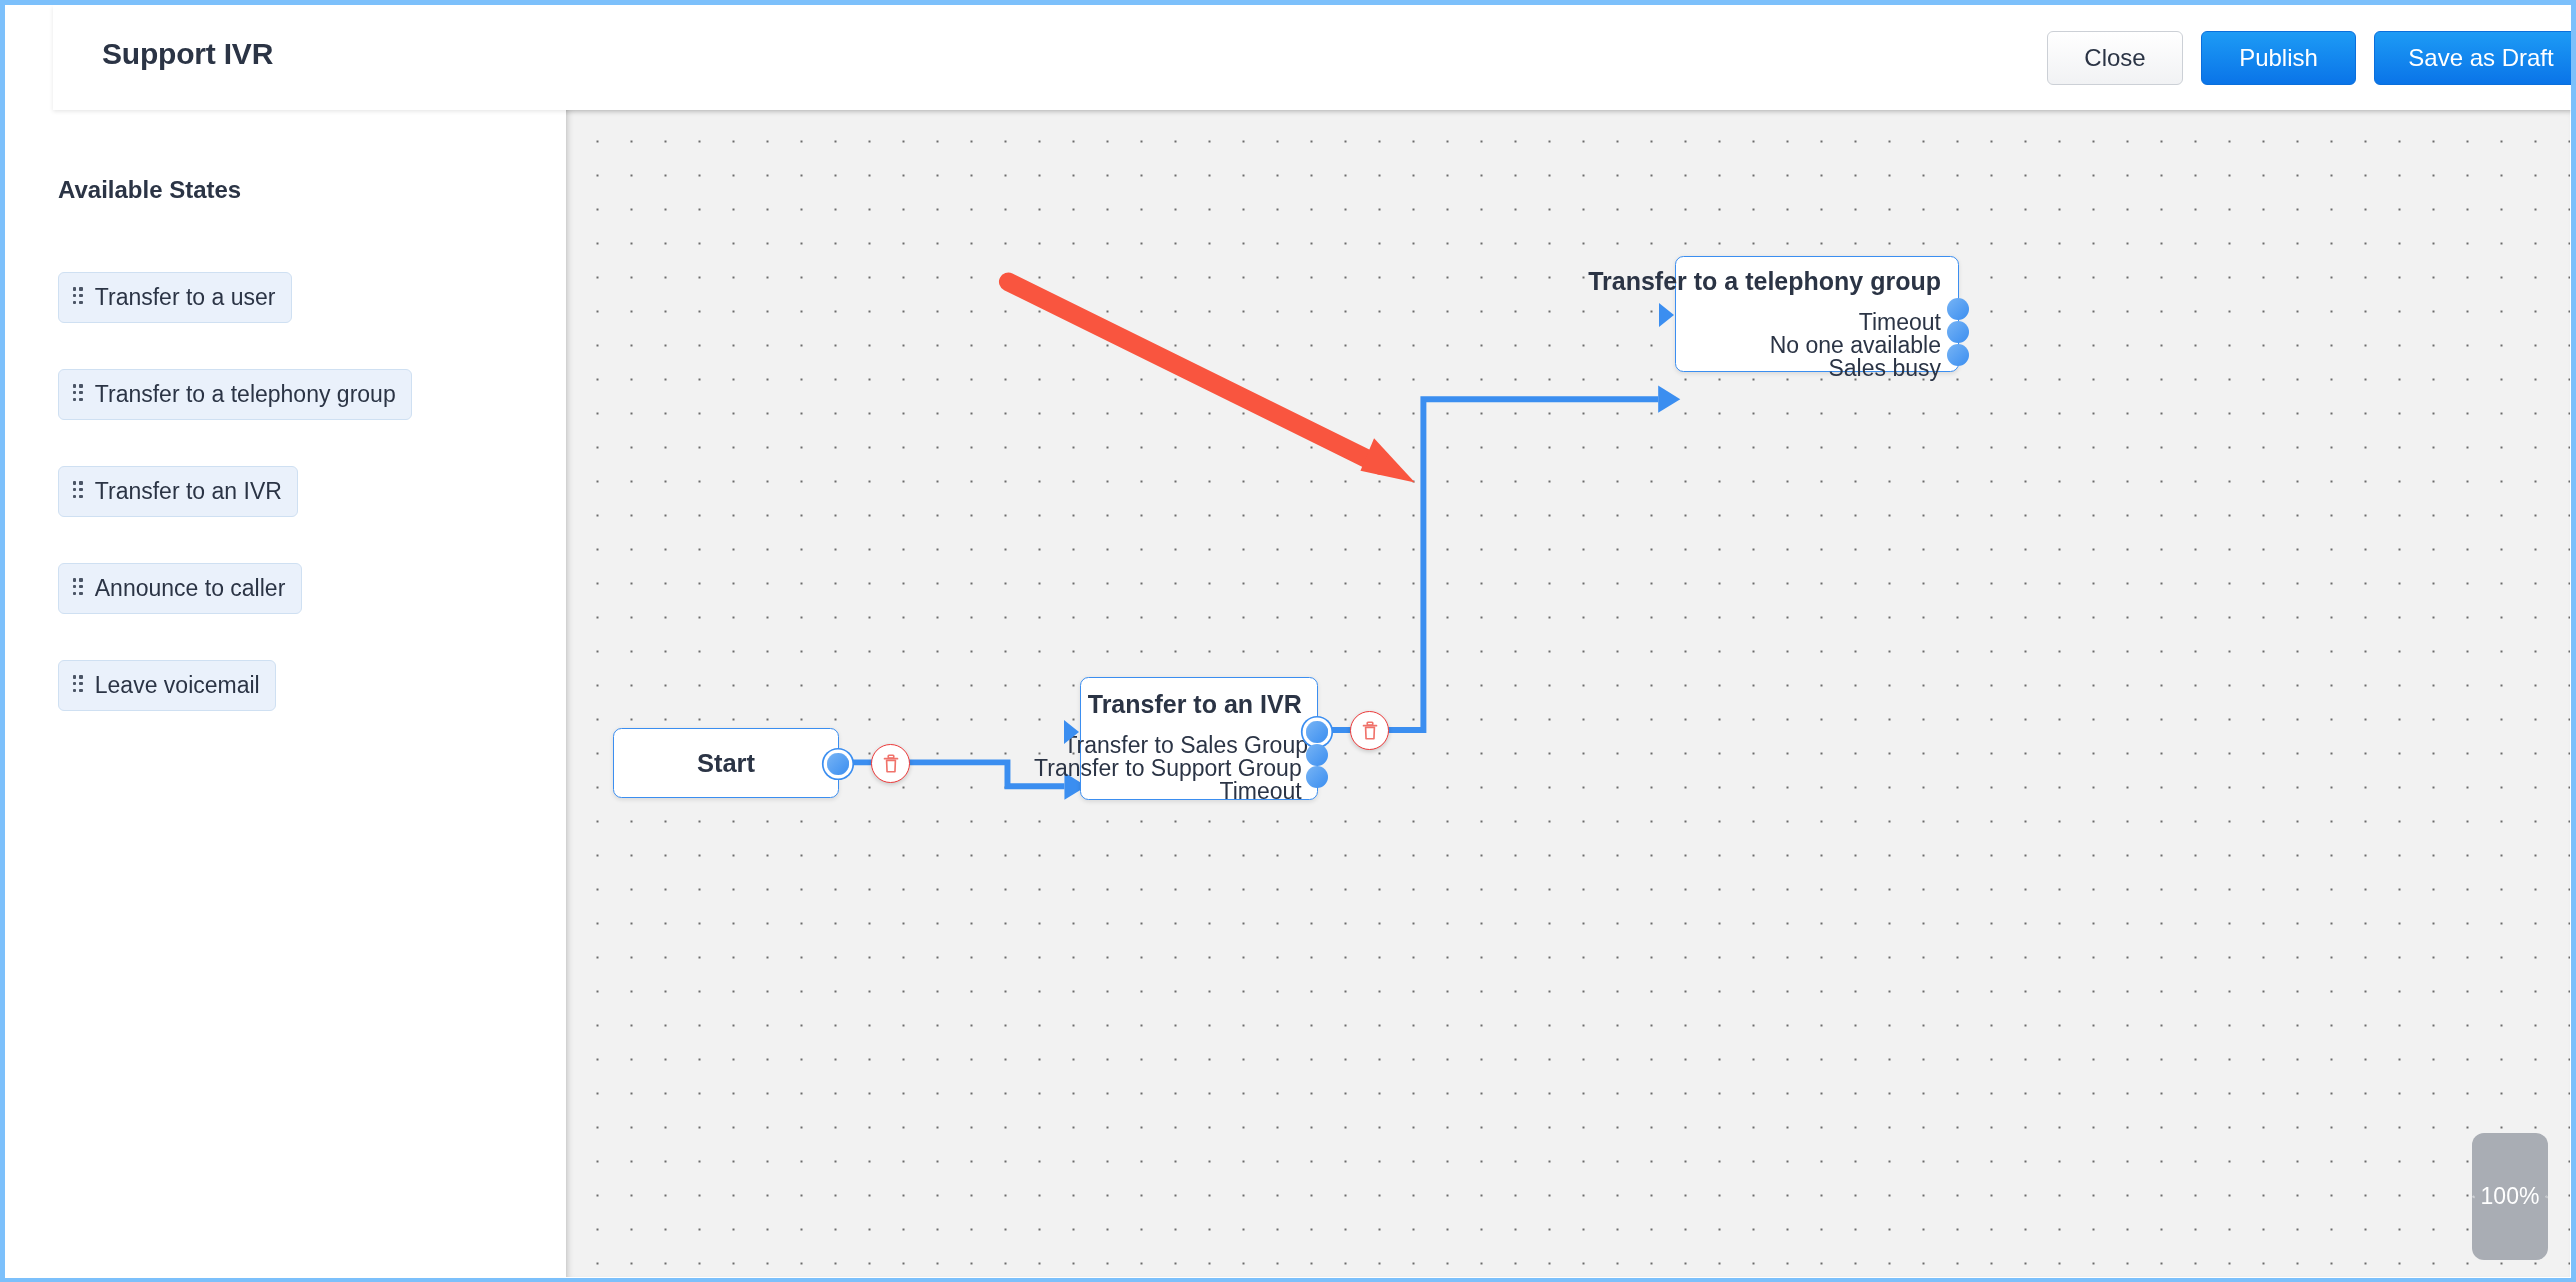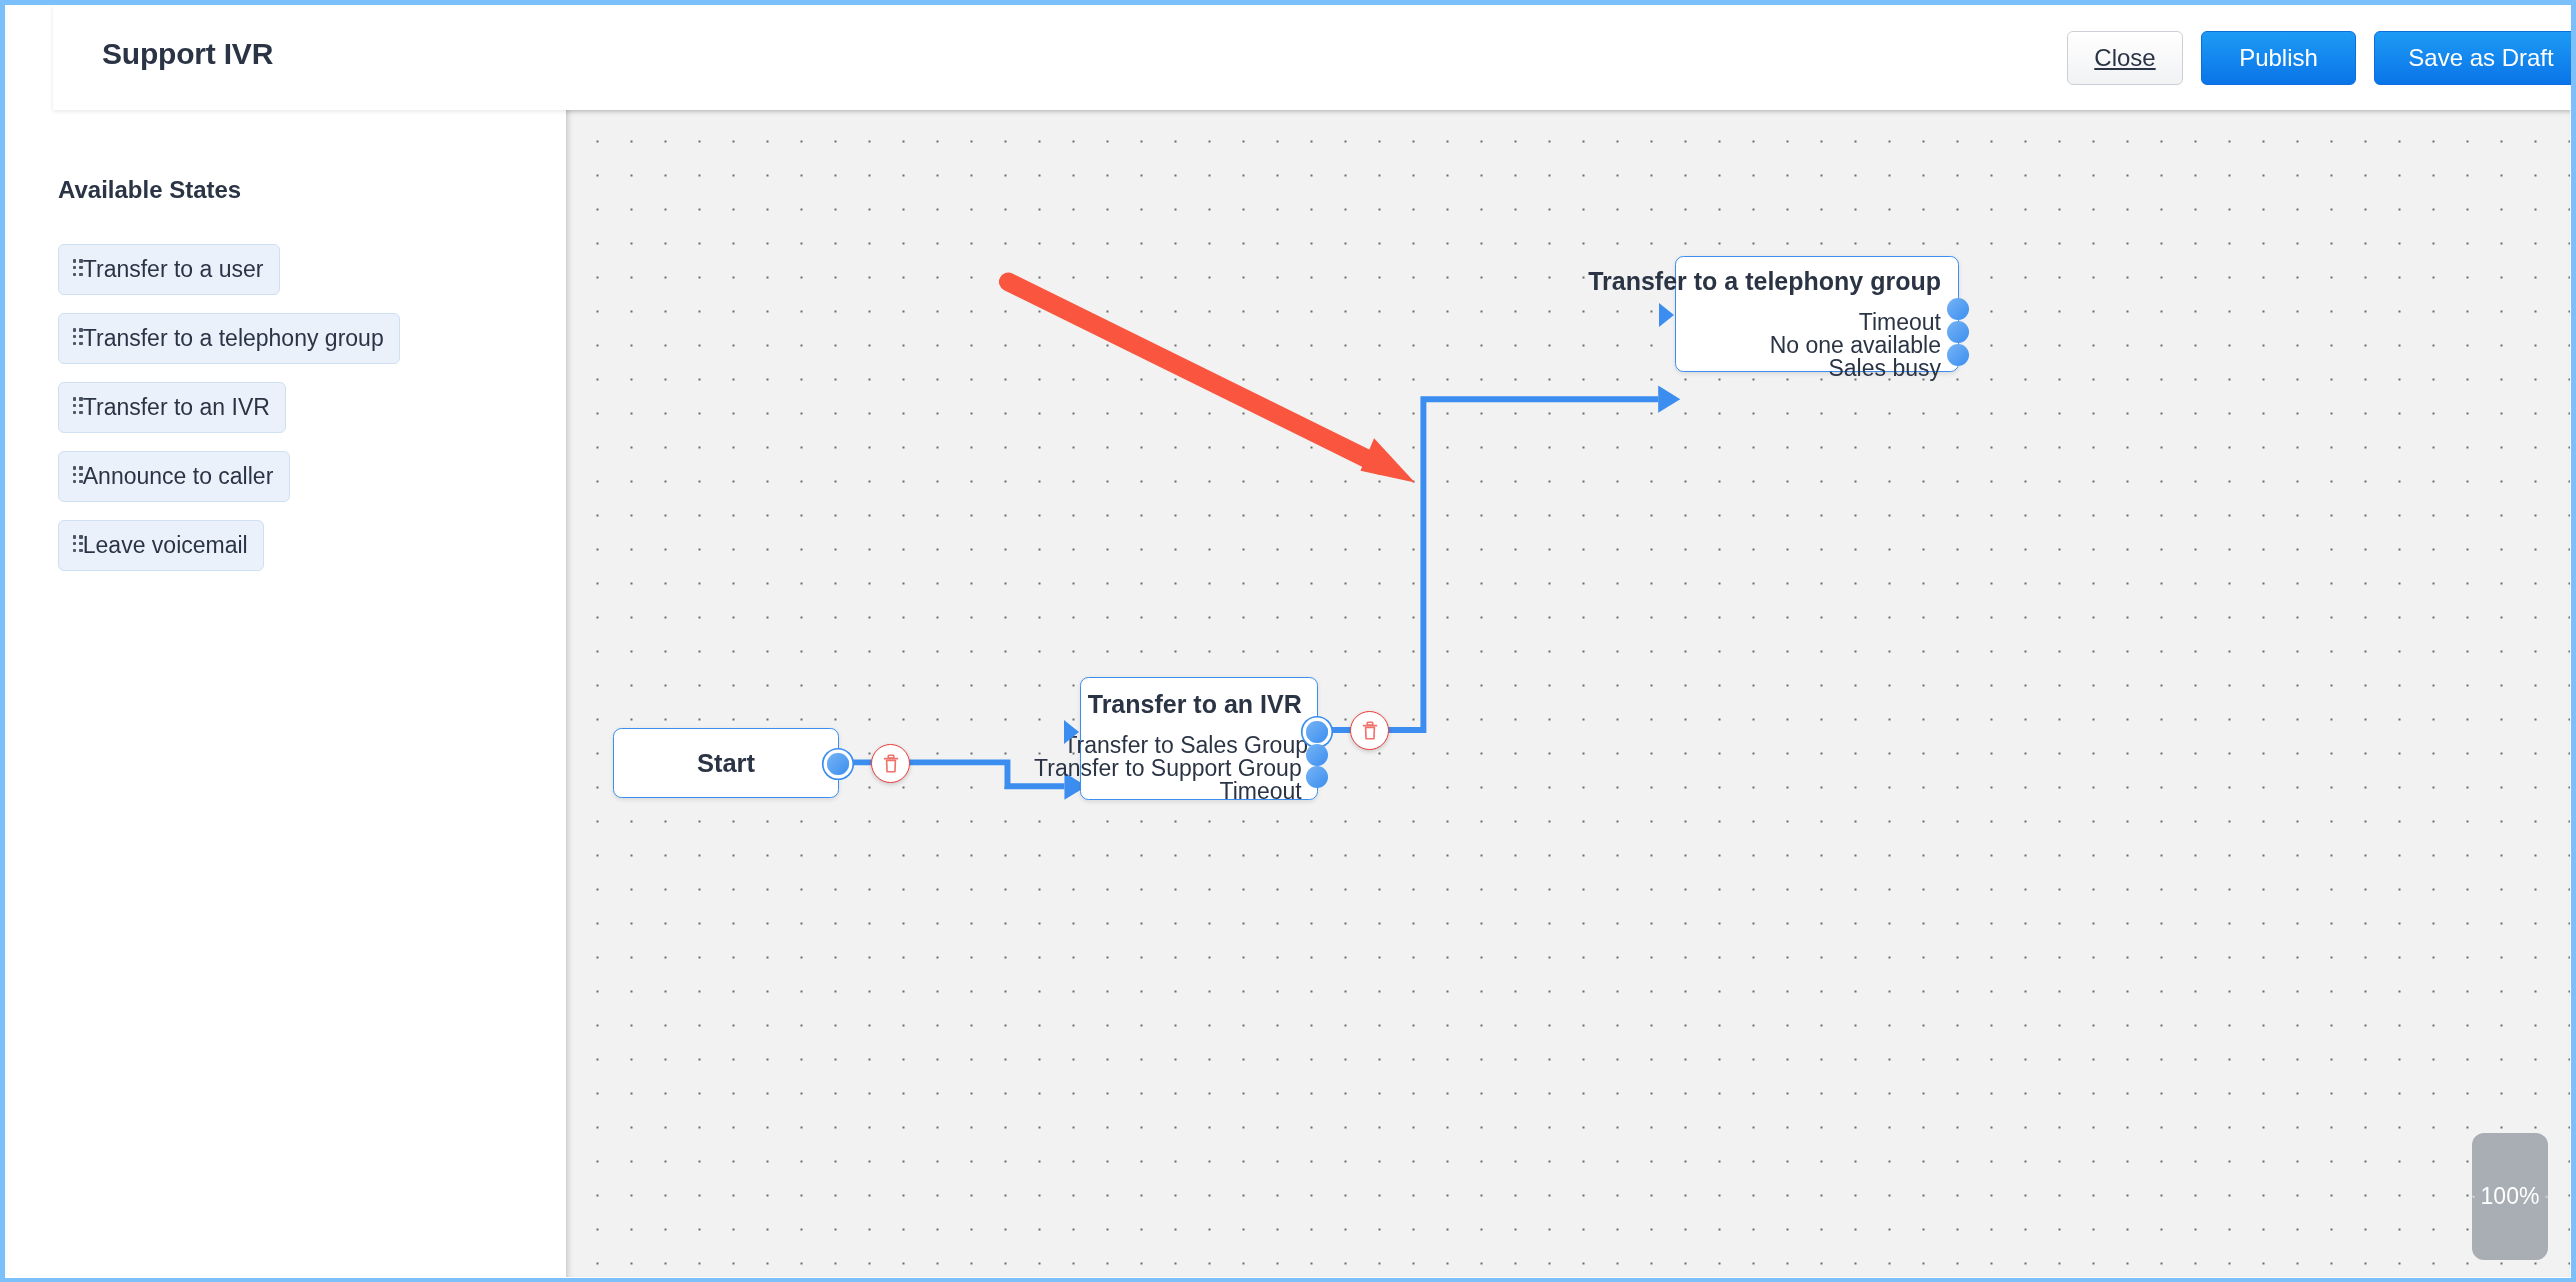--- a/index.html
+++ b/index.html
@@ -58,25 +58,24 @@
     font-size: 24px;
     display: flex;
     align-items: center;
     justify-content: center;
     cursor: pointer;
     box-sizing: border-box;
     white-space: nowrap;
     font-family: "Liberation Sans", sans-serif;
   }
   .btn-close {
-    width: 116px;
+    width: 136px;
     background: linear-gradient(#ffffff, #f1f2f4);
     border: 0.9px solid #ccd0d6;
     color: #2b3445;
-    text-decoration: underline;
   }
   .btn-primary {
     background: linear-gradient(#1d9bf5, #0a74e8);
     border: 0.9px solid #0a6fdc;
     color: #ffffff;
   }
   .btn-publish { width: 155px; }
   .btn-draft { width: 214px; }
 
   
@@ -103,28 +102,30 @@
     left: 53px;
     top: 134px;
     display: flex;
     flex-direction: column;
     gap: 18px;
     align-items: flex-start;
   }
   .state-chip {
     display: flex;
     align-items: center;
+    gap: 12px;
     background: #eaf1fb;
     border: 0.9px solid #cfe0f2;
     border-radius: 6px;
     height: 51px;
     padding: 0 15.3px 0 13.6px;
     box-sizing: border-box;
     cursor: grab;
     white-space: nowrap;
+    margin-top: 28px;
   }
   .state-chip .label {
     font-size: 23px;
     color: #2b3445;
   }
   .grip {
     width: 10.2px;
     height: 20.4px;
     display: grid;
     grid-template-columns: 3.4px 3.4px;

